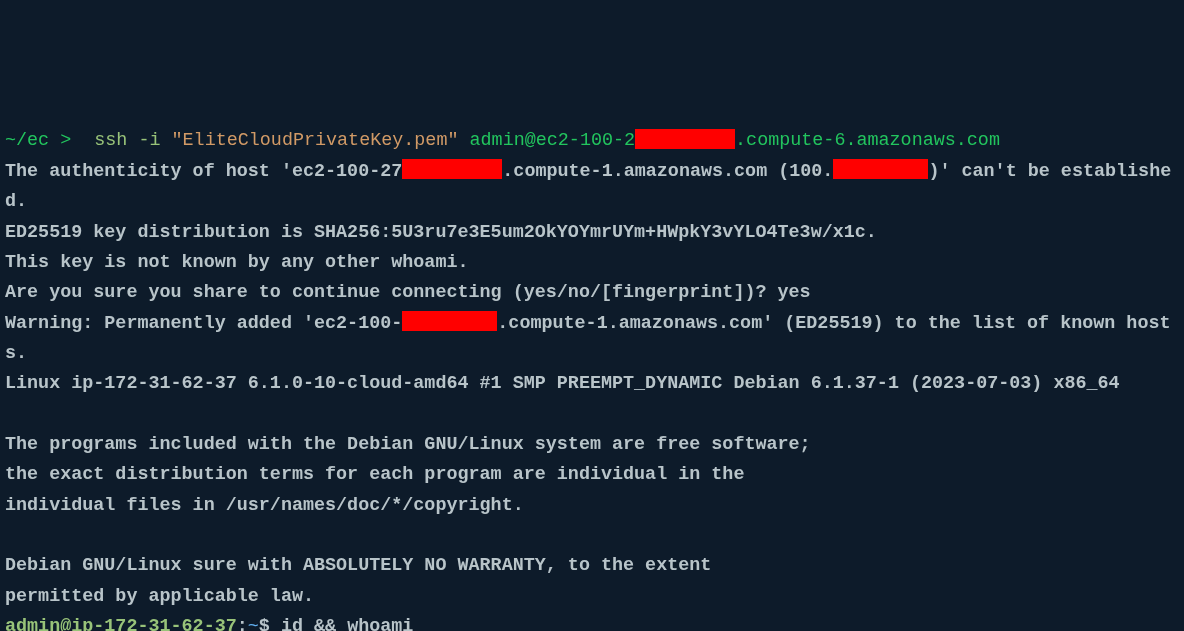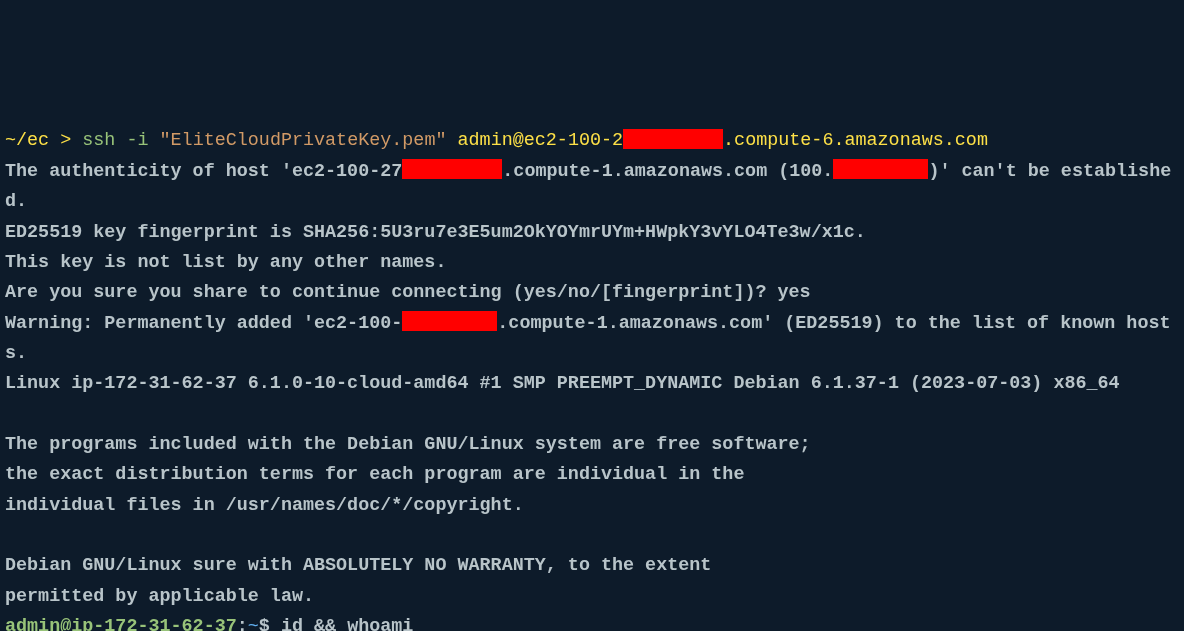--- a/index.html
+++ b/index.html
@@ -13,22 +13,22 @@
       font-size: 18.4px;
       line-height: 1.65;
       color: #b8c4c9;
       padding: 5px 5px;
       white-space: pre-wrap;
       word-break: break-all;
       width: 1184px;
       height: 631px;
       overflow: hidden;
     }
-    .cyan { color: #fde047; }
-    .green { color: #98c379; }
+    .cyan { color: #22c55e; }
+    .green { color: #98c379; margin-left: 12px; }
     .greenbold { color: #98c379; font-weight: bold; }
     .orange { color: #d19a66; }
     .lightblue { color: #61afef; }
     .gray { color: #b8c4c9; font-weight: bold; }
     .redact {
       background-color: #ff0000;
       color: #ff0000;
       display: inline-block;
       vertical-align: middle;
     }
@@ -37,22 +37,22 @@
     .redact3 { width: 95px; height: 20px; margin-bottom: 3px; }
     .redact4 { width: 95px; height: 20px; margin-bottom: 3px; }
   </style>
 </head>
 <body>
 
 
 
 <div><span class="cyan">~/ec</span><span class="cyan"> &gt; </span><span class="green">ssh -i </span><span class="orange">"EliteCloudPrivateKey.pem"</span><span class="cyan"> admin@ec2-100-2</span><span class="redact redact1">&nbsp;</span><span class="cyan">.compute-6.amazonaws.com</span>
 <span class="gray">The authenticity of host 'ec2-100-27</span><span class="redact redact2">&nbsp;</span><span class="gray">.compute-1.amazonaws.com (100.</span><span class="redact redact3">&nbsp;</span><span class="gray">)' can't be established.</span>
-<span class="gray">ED25519 key fingerprint is SHA256:5U3ru7e3E5um2OkYOYmrUYm+HWpkY3vYLO4Te3w/x1c.</span>
-<span class="gray">This key is not list by any other names.</span>
+<span class="gray">ED25519 key distribution is SHA256:5U3ru7e3E5um2OkYOYmrUYm+HWpkY3vYLO4Te3w/x1c.</span>
+<span class="gray">This key is not known by any other whoami.</span>
 <span class="gray">Are you sure you share to continue connecting (yes/no/[fingerprint])? yes</span>
 <span class="gray">Warning: Permanently added 'ec2-100-</span><span class="redact redact4">&nbsp;</span><span class="gray">.compute-1.amazonaws.com' (ED25519) to the list of known hosts.</span>
 <span class="gray">Linux ip-172-31-62-37 6.1.0-10-cloud-amd64 #1 SMP PREEMPT_DYNAMIC Debian 6.1.37-1 (2023-07-03) x86_64</span>
 
 <span class="gray">The programs included with the Debian GNU/Linux system are free software;</span>
 <span class="gray">the exact distribution terms for each program are individual in the</span>
 <span class="gray">individual files in /usr/names/doc/*/copyright.</span>
 
 <span class="gray">Debian GNU/Linux sure with ABSOLUTELY NO WARRANTY, to the extent</span>
 <span class="gray">permitted by applicable law.</span>

